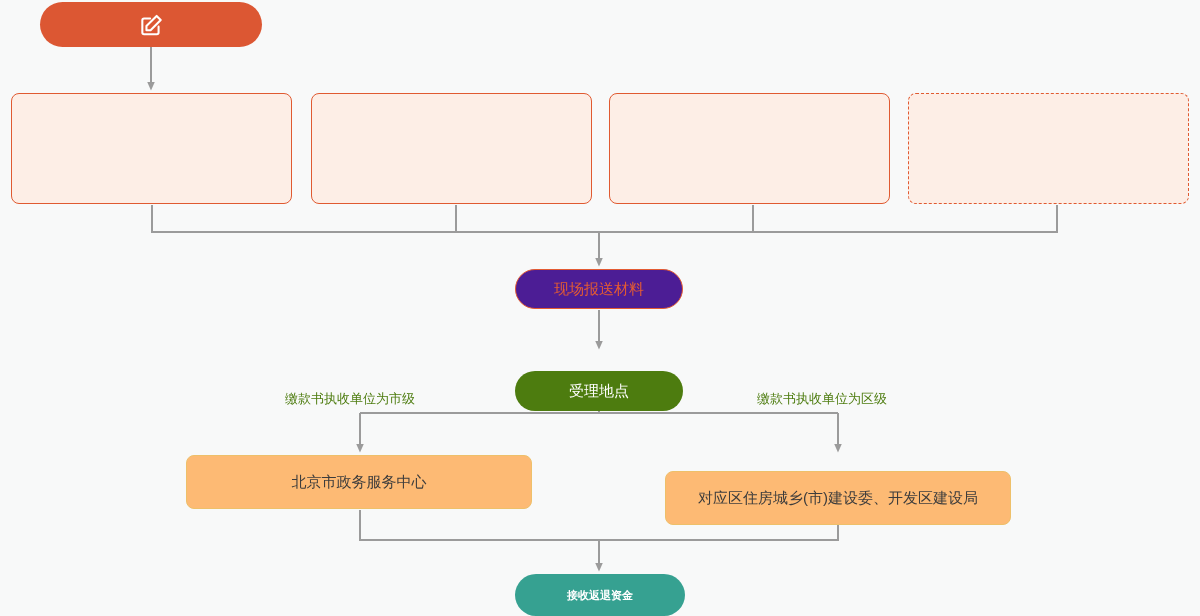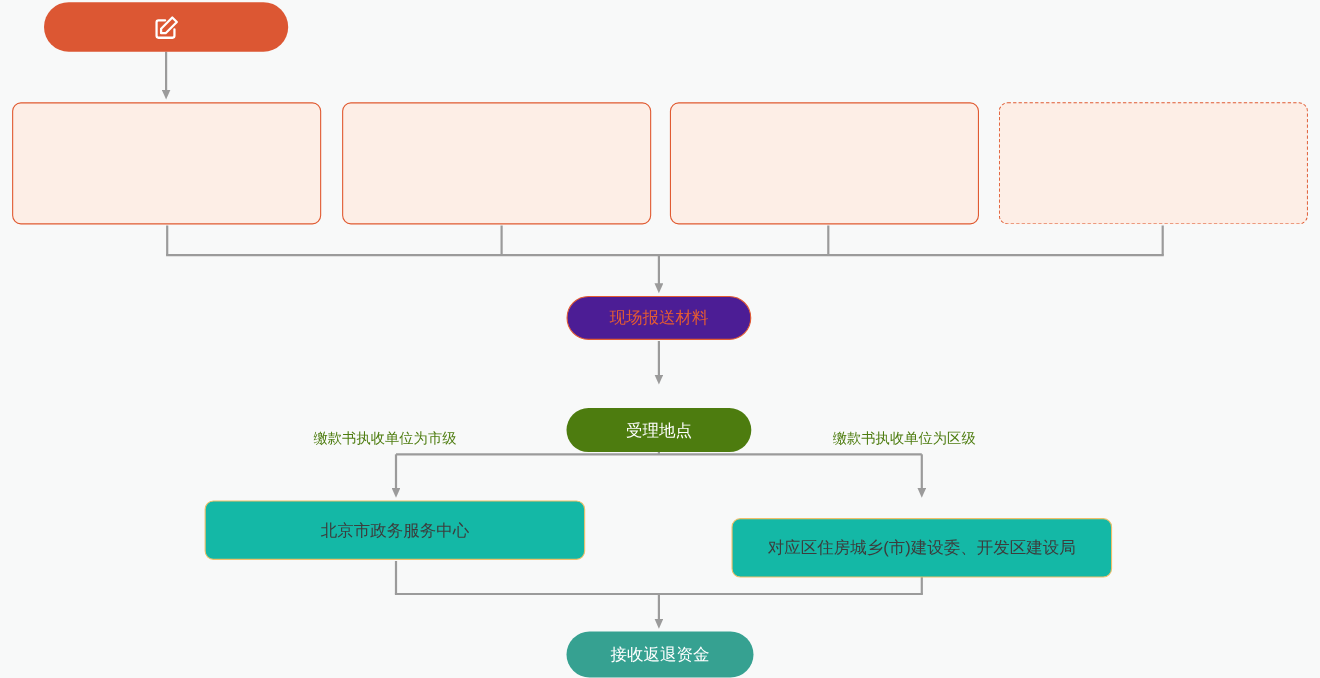--- a/index.html
+++ b/index.html
@@ -90,26 +90,27 @@
 
   
   .pill-teal {
     left: 515px;
     top: 574px;
     width: 170px;
     height: 42px;
     background: #36a191;
     border-radius: 21px;
     color: #ffffff;
-    font-size: 15px;
+    font-size: 11px;
+    font-weight: bold;
   }
 
   
   .dept-box {
-    background: #14b8a6;
+    background: #fdba74;
     border: 1px solid #eec06a;
     border-radius: 8px;
     top: 455px;
     height: 54px;
     color: #3c3c3c;
     font-size: 15px;
   }
   #dept-left  { left: 186px; width: 346px; }
   #dept-right { left: 665px; width: 346px; margin-top: 16px; }
 

